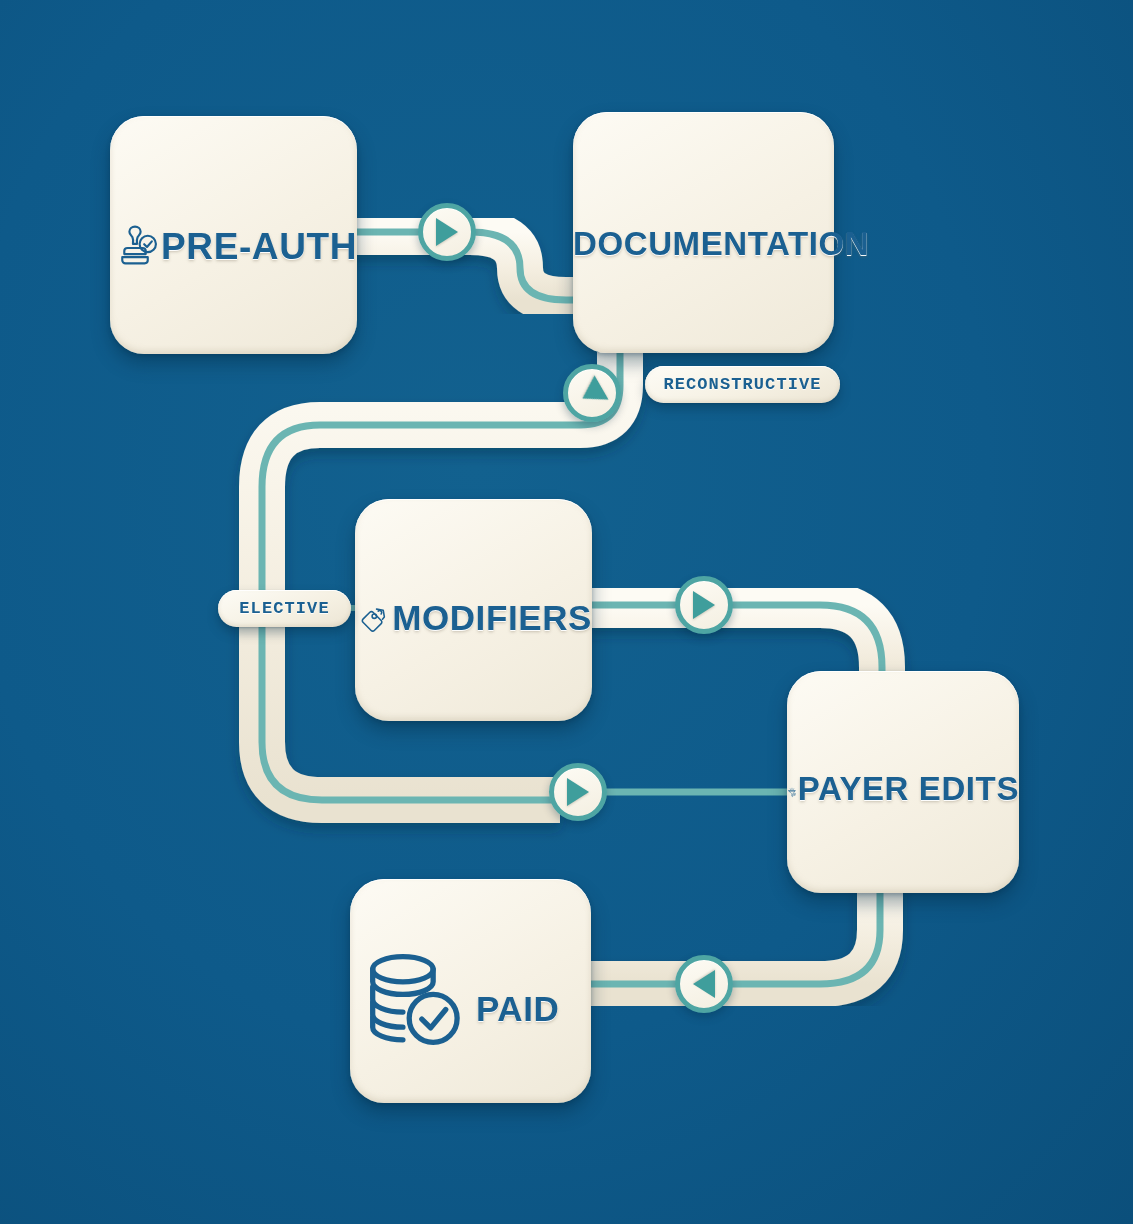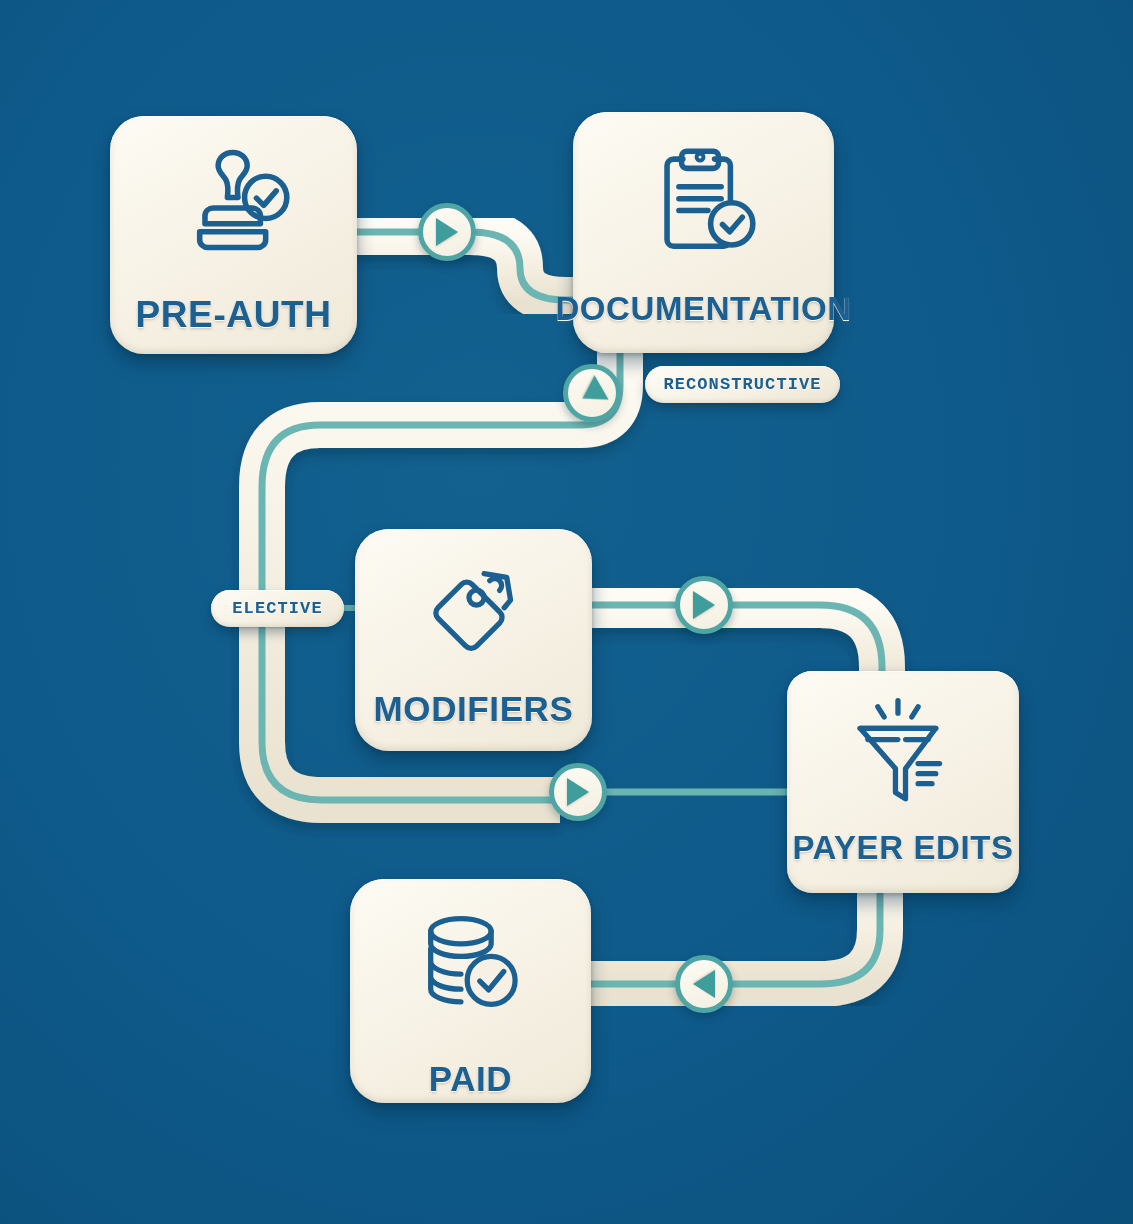--- a/index.html
+++ b/index.html
@@ -27,21 +27,21 @@
   .node {
     position: absolute;
     border-radius: 34px;
     background: linear-gradient(150deg, #fdfbf4 0%, #f6f1e4 55%, #efe9d9 100%);
     box-shadow:
       0 10px 18px rgba(3, 40, 64, 0.38),
       0 2px 4px rgba(3, 40, 64, 0.25),
       inset 0 1px 0 rgba(255,255,255,0.95),
       inset 0 -3px 6px rgba(186,175,150,0.35);
     display: flex;
-    flex-direction: column;
+    flex-direction: row;
     align-items: center;
     justify-content: flex-start;
     box-sizing: border-box;
   }
   .node .glyph {
     margin-top: 26px;
     width: 132px;
     height: 132px;
     display: block;
   }
@@ -50,22 +50,22 @@
     font-weight: bold;
     color: #1b6091;
     letter-spacing: 0.6px;
     text-shadow: 0 1px 0 rgba(255,255,255,0.95), 0 2px 3px rgba(120,110,88,0.35);
     white-space: nowrap;
     line-height: 1;
   }
 
   #node-preauth      { left:110px;  top:116px;  width:247px; height:238px; }
   #node-docs         { left:573px;  top:112px;  width:261px; height:241px;text-align:center; }
-  #node-modifiers    { left:355px;  top:499px;  width:237px; height:222px;margin-top:30px; }
-  #node-payeredits   { left:787px;  top:671px;  width:232px; height:222px;border-radius:25px; }
+  #node-modifiers    { left:355px;  top:499px;  width:237px; height:222px; }
+  #node-payeredits   { left:787px;  top:671px;  width:232px; height:222px; }
   #node-paid         { left:350px;  top:879px;  width:241px; height:224px; }
 
   #node-preauth    .nlabel { font-size: 37px; margin-top: 22px; }
   #node-docs       .nlabel { font-size: 33px; margin-top: 22px; }
   #node-modifiers  .nlabel { font-size: 35px; margin-top: 14px; }
   #node-payeredits .nlabel { font-size: 33px; margin-top: 12px; }
   #node-paid       .nlabel { font-size: 35px; margin-top: 34px; }
 
   #node-modifiers .glyph, #node-payeredits .glyph, #node-paid .glyph { margin-top: 22px; width:126px; height:126px; }
 
@@ -84,21 +84,21 @@
     justify-content: center;
     color: #1b6091;
     font-weight: bold;
     letter-spacing: 1.1px;
     text-shadow: 0 1px 0 rgba(255,255,255,0.9);
     box-sizing: border-box;
     white-space: nowrap;
     font-family: Liberation Mono, monospace;
   }
   #pill-reconstructive { left:645px; top:366px; width:195px; height:37px; font-size:17px; }
-  #pill-elective      { left:211px; top:590px; width:133px; height:37px; font-size:17px; }
+  #pill-elective      { left:218px; top:590px; width:133px; height:37px; font-size:17px; }
 
   
   .arrow {
     position: absolute;
     width: 58px; height: 58px;
     border-radius: 50%;
     background: linear-gradient(160deg,#fdfbf4 0%,#f4efe1 100%);
     border: 5px solid #4ea5a3;
     box-sizing: border-box;
     display:flex; align-items:center; justify-content:center;

